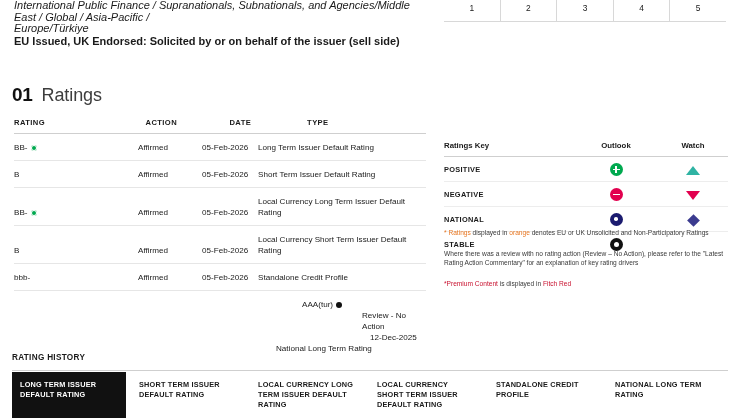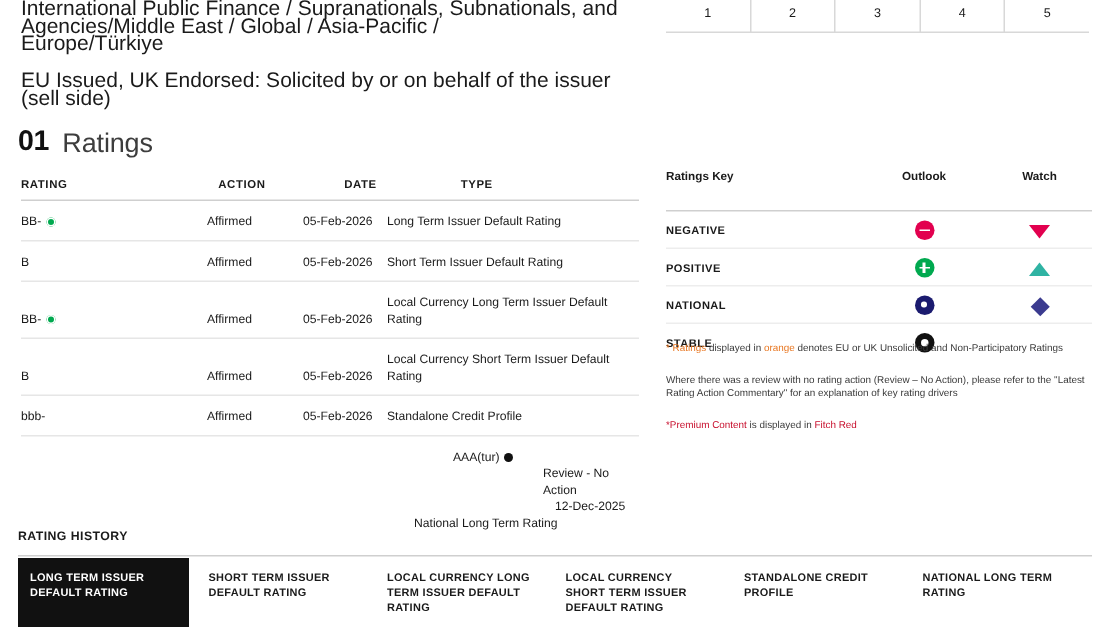--- a/index.html
+++ b/index.html
@@ -17,29 +17,29 @@
     background: #fff;
   }
 
   
   .topblock {
     position: absolute;
     left: 14px; top: 0px;
     width: 420px;
   }
   .crumbs {
-    font-size: 14px;
+    font-size: 11px;
     line-height: 11.5px;
     color: #1a1a1a;
     font-weight: 400;
+    font-style: italic;
   }
   .euline {
-    margin-top: 12px;
-    font-size: 14px;
-    font-weight: 400;
+    font-size: 11px;
+    font-weight: 700;
     color: #1a1a1a;
     line-height: 12px;
   }
 
   
   .pager {
     position: absolute;
     left: 444px; top: 0px;
     width: 282px;
     height: 22px;
@@ -136,22 +136,23 @@
     position: absolute;
     left: 444px; top: 113px;
     width: 284px;
   }
   .key-hdr {
     display: flex;
     align-items: flex-end;
     font-size: 7.8px;
     font-weight: 700;
     color: #1a1a1a;
-    padding-bottom: 18px;
+    padding-bottom: 6px;
     border-bottom: 1px solid #cfcfcf;
+    margin-top: 28px;
   }
   .key-hdr .kh-label { flex: 1 1 auto; }
   .key-hdr .kh-outlook { width: 84px; text-align: center; }
   .key-hdr .kh-watch { width: 70px; text-align: center; }
 
   .key-row {
     display: flex;
     align-items: center;
     height: 25px;
     border-bottom: 1px solid #ededed;
@@ -384,36 +385,36 @@
   </div>
 
   <div class="keypanel">
     <div class="key-hdr">
       <div class="kh-label">Ratings Key</div>
       <div class="kh-outlook">Outlook</div>
       <div class="kh-watch">Watch</div>
     </div>
 
     <div class="key-row">
+      <div class="kr-label">POSITIVE</div>
+      <div class="kr-outlook">
+          <span class="sym sym-circle-plus"></span>
+        </div>
+      <div class="kr-watch">
+          <span class="sym sym-tri-up"></span>
+        </div>
+    </div>
+
+    <div class="key-row">
       <div class="kr-label">NEGATIVE</div>
       <div class="kr-outlook">
           <span class="sym sym-circle-minus"></span>
         </div>
       <div class="kr-watch">
           <span class="sym sym-tri-down"></span>
-        </div>
-    </div>
-
-    <div class="key-row">
-      <div class="kr-label">POSITIVE</div>
-      <div class="kr-outlook">
-          <span class="sym sym-circle-plus"></span>
-        </div>
-      <div class="kr-watch">
-          <span class="sym sym-tri-up"></span>
         </div>
     </div>
 
     <div class="key-row">
       <div class="kr-label">NATIONAL</div>
       <div class="kr-outlook">
           <span class="sym sym-circle-dot"></span>
         </div>
       <div class="kr-watch">
           <span class="sym sym-diamond"></span>

